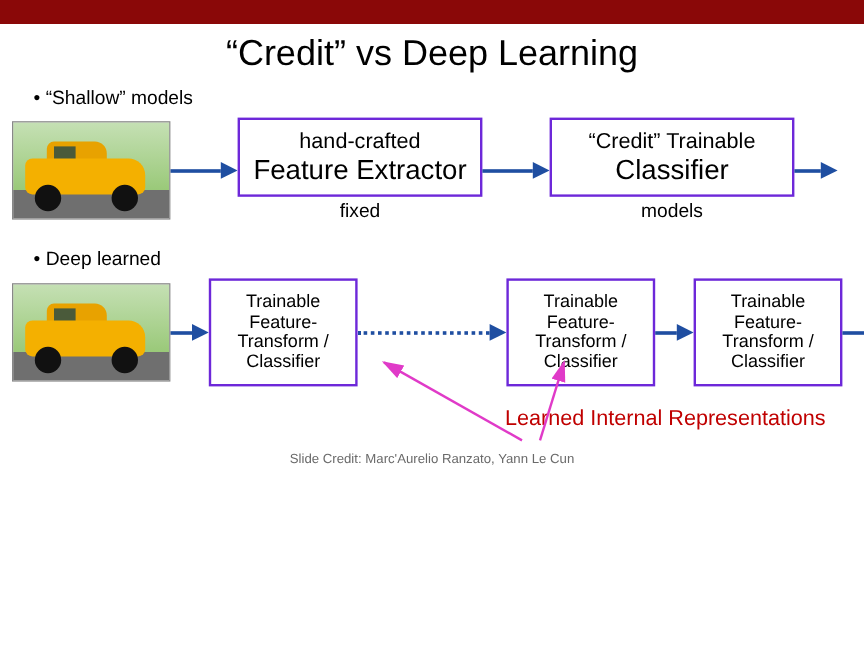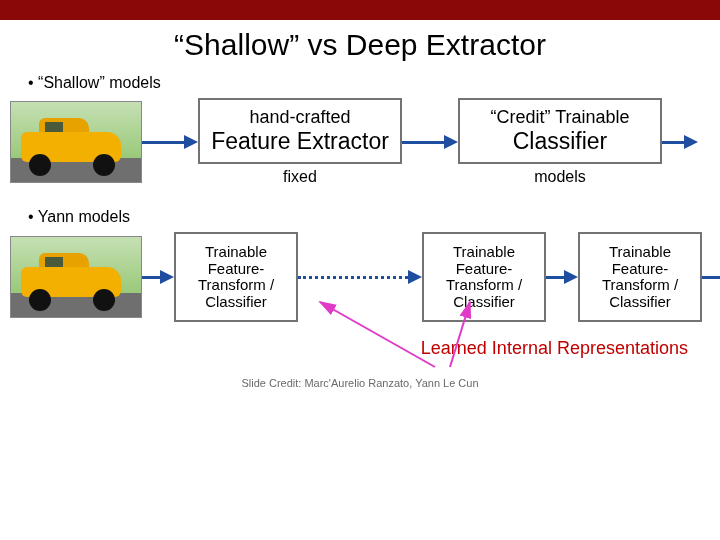--- a/index.html
+++ b/index.html
@@ -68,21 +68,21 @@
     position: absolute;
     width: 22px; height: 22px;
     background: #111;
     border-radius: 50%;
     top: 52px;
   }
   .wheel.w1 { left: 18px; }
   .wheel.w2 { left: 82px; }
 
   .box {
-    border: 2px solid #737373;
+    border: 2px solid #6d28d9;
     background: #fff;
     text-align: center;
     display: flex;
     flex-direction: column;
     justify-content: center;
     flex-shrink: 0;
   }
   .box .line1 { font-size: 18px; }
   .box .line2 { font-size: 23px; }
   .below {
@@ -157,21 +157,21 @@
     position: absolute;
     left: 0; top: 0;
     pointer-events: none;
   }
 </style>
 </head>
 <body>
 
 <div class="top-bar"></div>
 
-<div class="title">“Shallow” vs Deep Extractor</div>
+<div class="title">“Credit” vs Deep Learning</div>
 
 <div class="bullet">“Shallow” models</div>
 
 <div class="row shallow-row">
   <div class="car-img">
     <div class="car-top"></div>
       <div class="car-window"></div>
     <div class="car-body"></div>
     <div class="wheel w1"></div>
       <div class="wheel w2"></div>
@@ -197,21 +197,21 @@
       <div class="line2">Classifier</div>
     </div>
     <div class="below">models</div>
   </div>
   <div class="arrow tail">
     <div class="arrow-line"></div>
       <div class="arrow-head"></div>
   </div>
 </div>
 
-<div class="bullet" style="margin-top:22px">Yann models</div>
+<div class="bullet" style="margin-top:22px">Deep learned</div>
 
 <div class="row deep-row" style="position:relative">
   <div class="car-img">
     <div class="car-top"></div>
       <div class="car-window"></div>
     <div class="car-body"></div>
     <div class="wheel w1"></div>
       <div class="wheel w2"></div>
   </div>
   <div class="arrow short">

